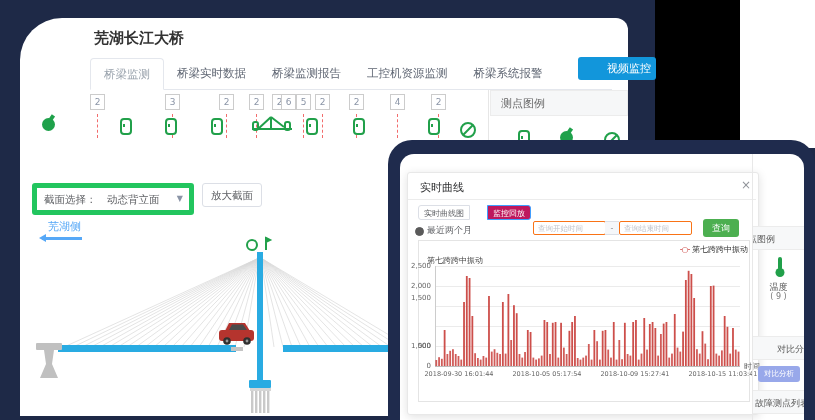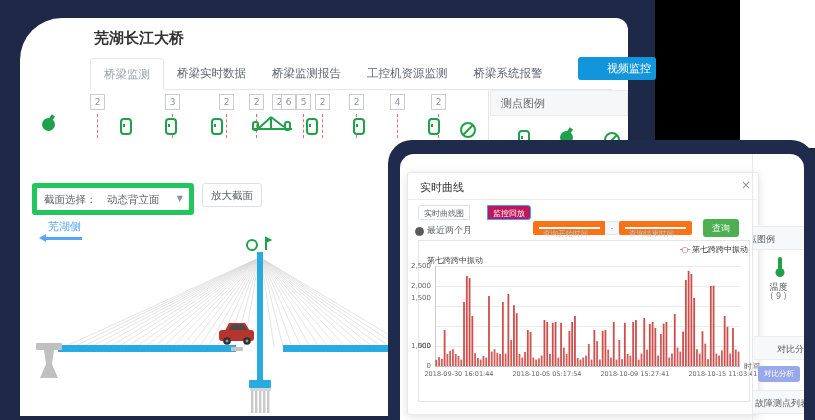--- a/index.html
+++ b/index.html
@@ -48,21 +48,21 @@
   
   #modal{left:407px;top:172px;width:350px;height:241px;background:#fff;border:1px solid #e8e8e8;border-radius:3px;box-shadow:0 2px 10px rgba(0,0,0,.12);}
   .modal-title{left:420px;top:180px;font-size:11px;color:#303133;}
   .modal-close{left:741px;top:178px;font-size:12px;color:#909399;}
   .modal-divider{left:408px;top:199px;width:348px;height:1px;background:#ececec;}
   .mtab{top:205px;height:15px;line-height:15px;font-size:8px;padding:0 5px;box-sizing:border-box;}
   .mtab-preview{left:418px;border:1px solid #dcdfe6;border-radius:3px 0 0 3px;color:#606266;background:#fff;}
   .mtab-playback{left:461px;background:#be185d;border:1px solid #409eff;border-radius:0 3px 3px 0;color:#fff;margin-left:26px;}
   .radio-dot{left:415px;top:227px;width:7px;height:7px;border:1px solid #5a5a5a;border-radius:50%;background:#5a5a5a;}
   .radio-label{left:427px;top:224px;font-size:9px;color:#606266;}
-  .m-input{top:221px;width:73px;height:14px;border:6px solid #f97316;border-radius:2px;font-size:7.5px;color:#c0c4cc;line-height:14px;padding-left:4px;box-sizing:border-box;background:#fff;}
+  .m-input{top:221px;width:73px;height:14px;border:1px solid #f97316;border-radius:2px;font-size:7.5px;color:#c0c4cc;line-height:14px;padding-left:4px;box-sizing:border-box;background:#fff;}
   .m-input.start{left:533px;}
   .m-input.end{left:619px;}
   .m-sep{left:605px;top:221px;width:14px;height:14px;background:#f5f7fa;border:1px solid #dcdfe6;border-left:none;border-right:none;color:#909399;font-size:8px;text-align:center;line-height:14px;box-sizing:border-box;}
   .query-btn{left:703px;top:219px;width:36px;height:18px;background:#4caf50;border-radius:3px;color:#fff;font-size:9px;text-align:center;line-height:18px;}
 
   
   #chart-box{left:418px;top:240px;width:330px;height:160px;border:1px solid #e4e4e4;}
   .chart-legend{left:418px;top:244px;width:330px;text-align:right;font-size:8px;color:#333;}
   .legend-marker{color:#c9403c;letter-spacing:-1px;}
   .chart-title{left:427px;top:255px;font-size:8px;color:#464646;}

